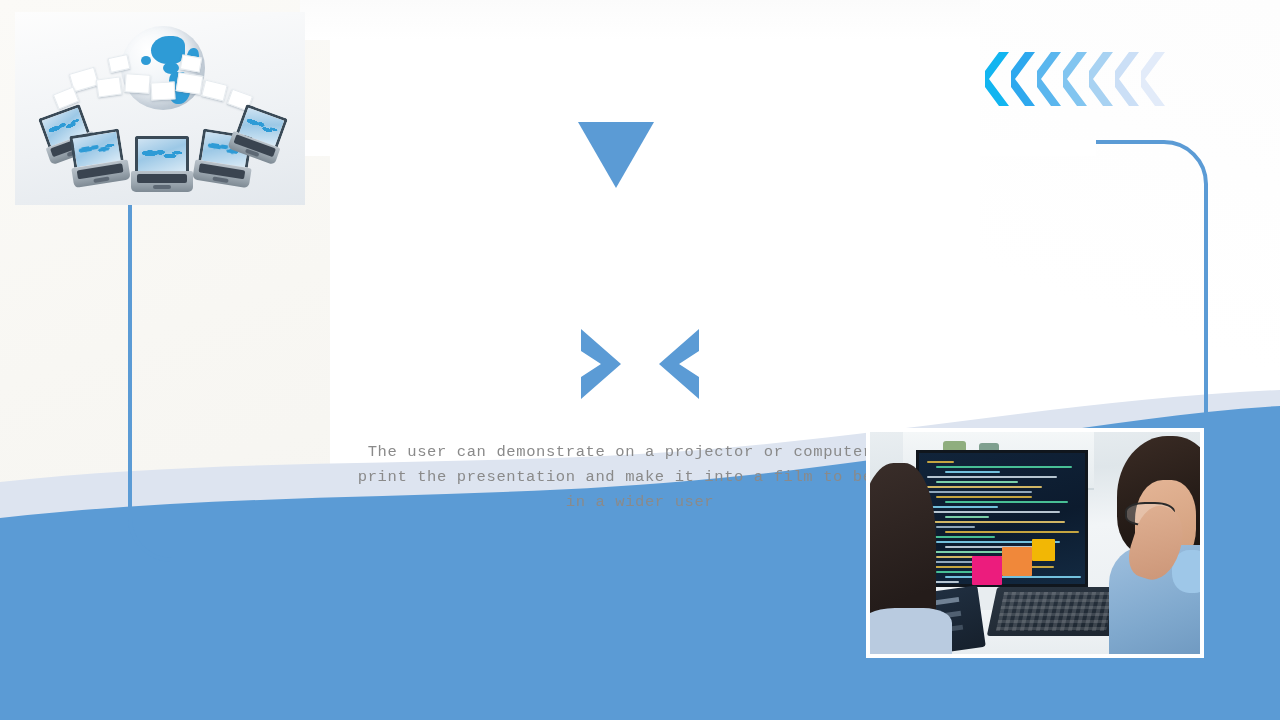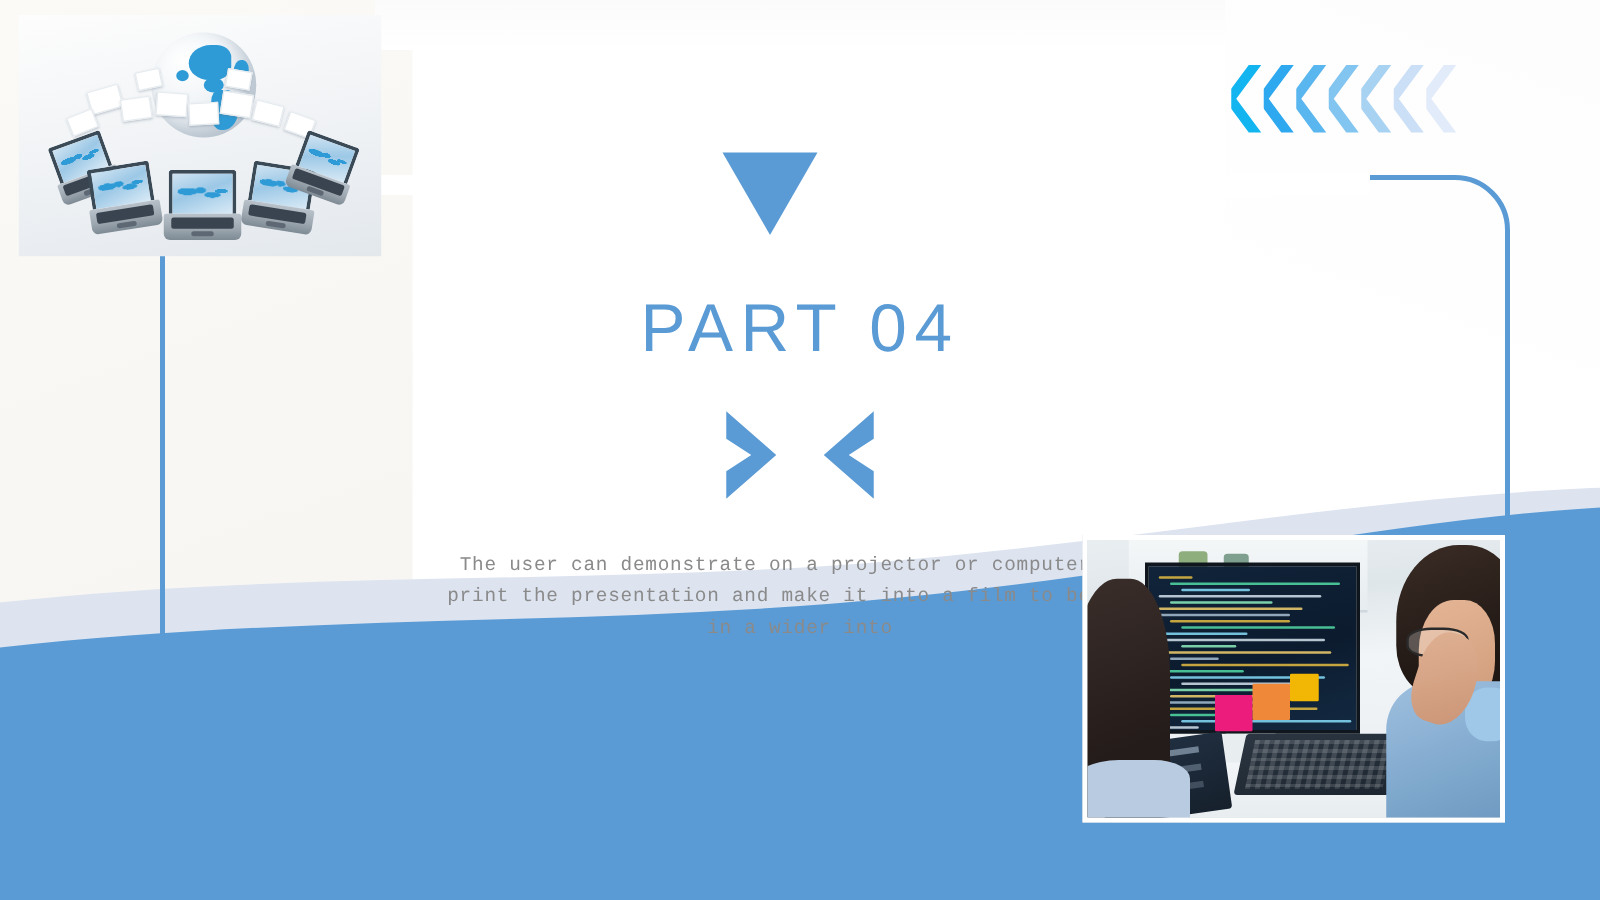--- a/index.html
+++ b/index.html
@@ -349,39 +349,38 @@
           <path d="M24,2 L4,29 L24,56 L14,56 L-6,29 L14,2 Z" fill="#CBDFF6"></path>
         </svg>
     </div>
     <div class="chev" style="left:156px;">
       <svg width="26" height="58" viewBox="0 0 26 58">
           <path d="M24,2 L4,29 L24,56 L14,56 L-6,29 L14,2 Z" fill="#E2EBF9"></path>
         </svg>
     </div>
   </div>
 
-  <div class="part-label">PART  04</div>
 
   <div class="title-row">
     <span class="arrow-mark">
       <svg width="54" height="78" viewBox="0 0 54 78">
           <path d="M6,4 L46,39 L6,74 L6,52 L26,39 L6,26 Z" fill="#5B9BD5"></path>
         </svg>
     </span>
     <span class="arrow-mark">
       <svg width="54" height="78" viewBox="0 0 54 78">
           <path d="M48,4 L8,39 L48,74 L48,52 L28,39 L48,26 Z" fill="#5B9BD5"></path>
         </svg>
     </span>
   </div>
 
   <div class="subtitle">
     <div>The user can demonstrate on a projector or computer, or</div>
     <div>print the presentation and make it into a film to be used</div>
-    <div>in a wider into</div>
+    <div>in a wider user</div>
   </div>
 
   <div class="pic-code">
     <div class="pc-room">
       <div class="pc-window"></div>
       <div class="pc-plant1"></div>
       <div class="pc-plant2"></div>
       <div class="pc-desk"></div>
       <div class="pc-monitor">
         <div class="pc-code-lines" id="codeLines">

